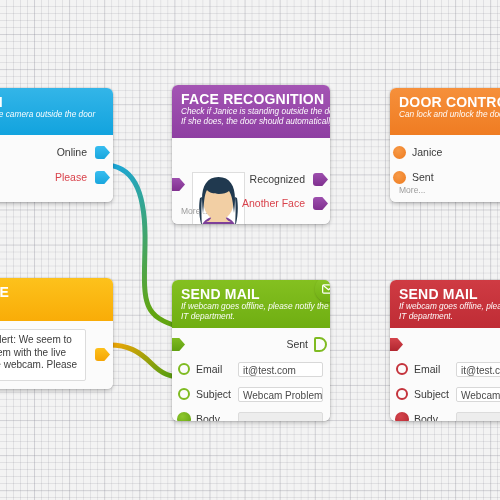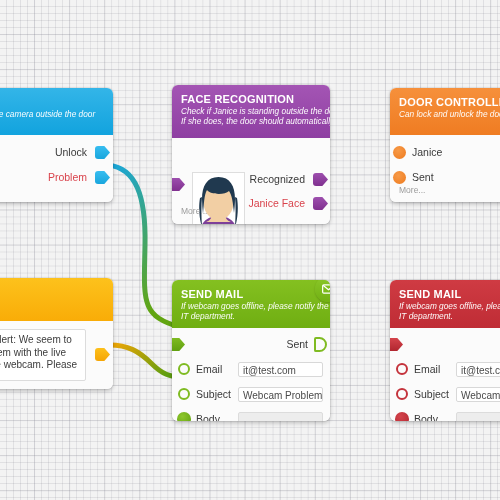--- a/index.html
+++ b/index.html
@@ -27,21 +27,21 @@
     border-radius:6px;
     box-shadow:0 2px 4px rgba(0,0,0,.22), 0 0 0 1px rgba(0,0,0,.05);
     overflow:hidden;
   }
   .node-head{
     padding:7px 9px 8px 9px;
     color:#fff;
     position:relative;
   }
   .node-title{
-    font-size:11px;font-weight:bold;letter-spacing:.2px;
+    font-size:14px;font-weight:bold;letter-spacing:.2px;
     line-height:14px;white-space:nowrap;
   }
   .node-sub{
     font-size:8.3px;font-style:italic;line-height:9.6px;
     margin-top:1px;white-space:nowrap;opacity:.97;
   }
   .node-body{position:relative;background:#fbfbfb;}
   .more{
     font-size:8.5px;color:#9b9b9b;padding:0 0 5px 9px;
   }
@@ -165,27 +165,27 @@
     <path d="M106,345 C128,344 140,352 152,364 C162,374 170,377 182,377" stroke="url(#g-yellow-green)" stroke-width="5" fill="none" stroke-linecap="round"></path>
   </svg>
 
   <div class="node" style="left:-72px;top:88px;width:185px;">
     <div class="node-head h-blue" style="height:32px;">
       <div class="node-title">WEBCAM</div>
       <div class="node-sub">Live feed from the camera outside the door</div>
     </div>
     <div class="node-body" style="height:62px;">
       <div class="row" style="margin-top:5px;">
-        <span class="port-label" style="right:26px;">Unlock</span>
+        <span class="port-label" style="right:26px;">Online</span>
         <span class="plug p-blue point" style="right:3px;">
             <i></i>
           </span>
       </div>
       <div class="row">
-        <span class="port-label alt" style="right:26px;">Problem</span>
+        <span class="port-label alt" style="right:26px;">Please</span>
         <span class="plug p-blue point" style="right:3px;">
             <i></i>
           </span>
       </div>
     </div>
   </div>
 
   <div class="node" style="left:172px;top:85px;width:158px;">
     <div class="node-head h-purple" style="height:38px;">
       <div class="node-title">FACE RECOGNITION</div>
@@ -210,21 +210,21 @@
         </svg>
       </div>
 
       <div class="row" style="position:absolute;right:0;top:29px;width:150px;">
         <span class="port-label" style="right:25px;">Recognized</span>
         <span class="plug p-purple point" style="right:2px;">
             <i></i>
           </span>
       </div>
       <div class="row" style="position:absolute;right:0;top:53px;width:150px;">
-        <span class="port-label alt" style="right:25px;">Janice Face</span>
+        <span class="port-label alt" style="right:25px;">Another Face</span>
         <span class="plug p-purple point" style="right:2px;">
             <i></i>
           </span>
       </div>
 
       <div class="more" style="position:absolute;left:0;bottom:3px;">More...</div>
     </div>
   </div>
 
   <div class="node" style="left:390px;top:88px;width:178px;">

